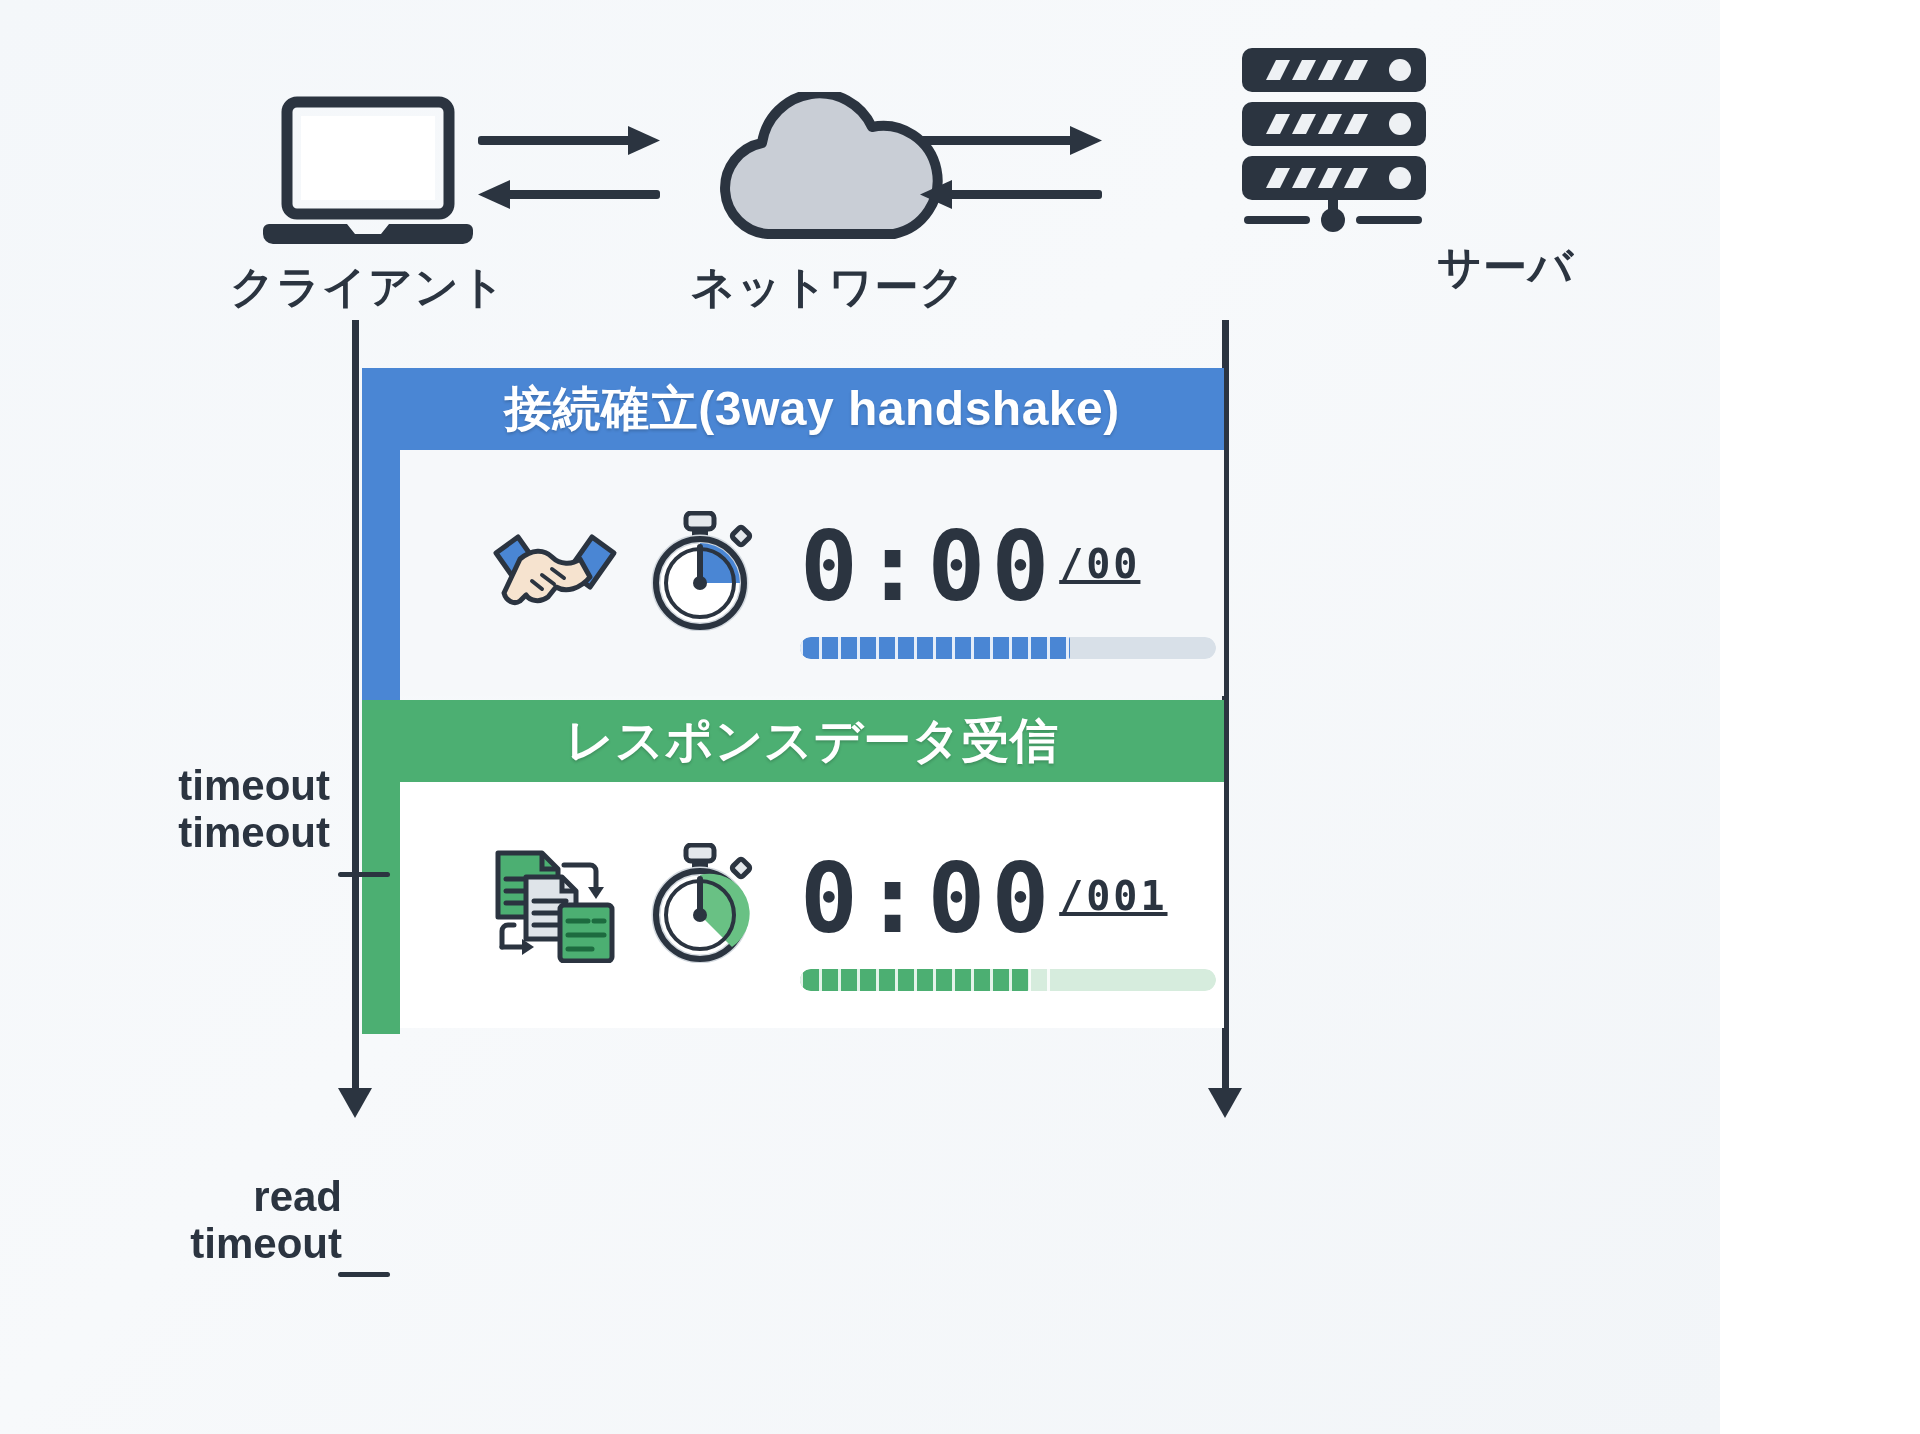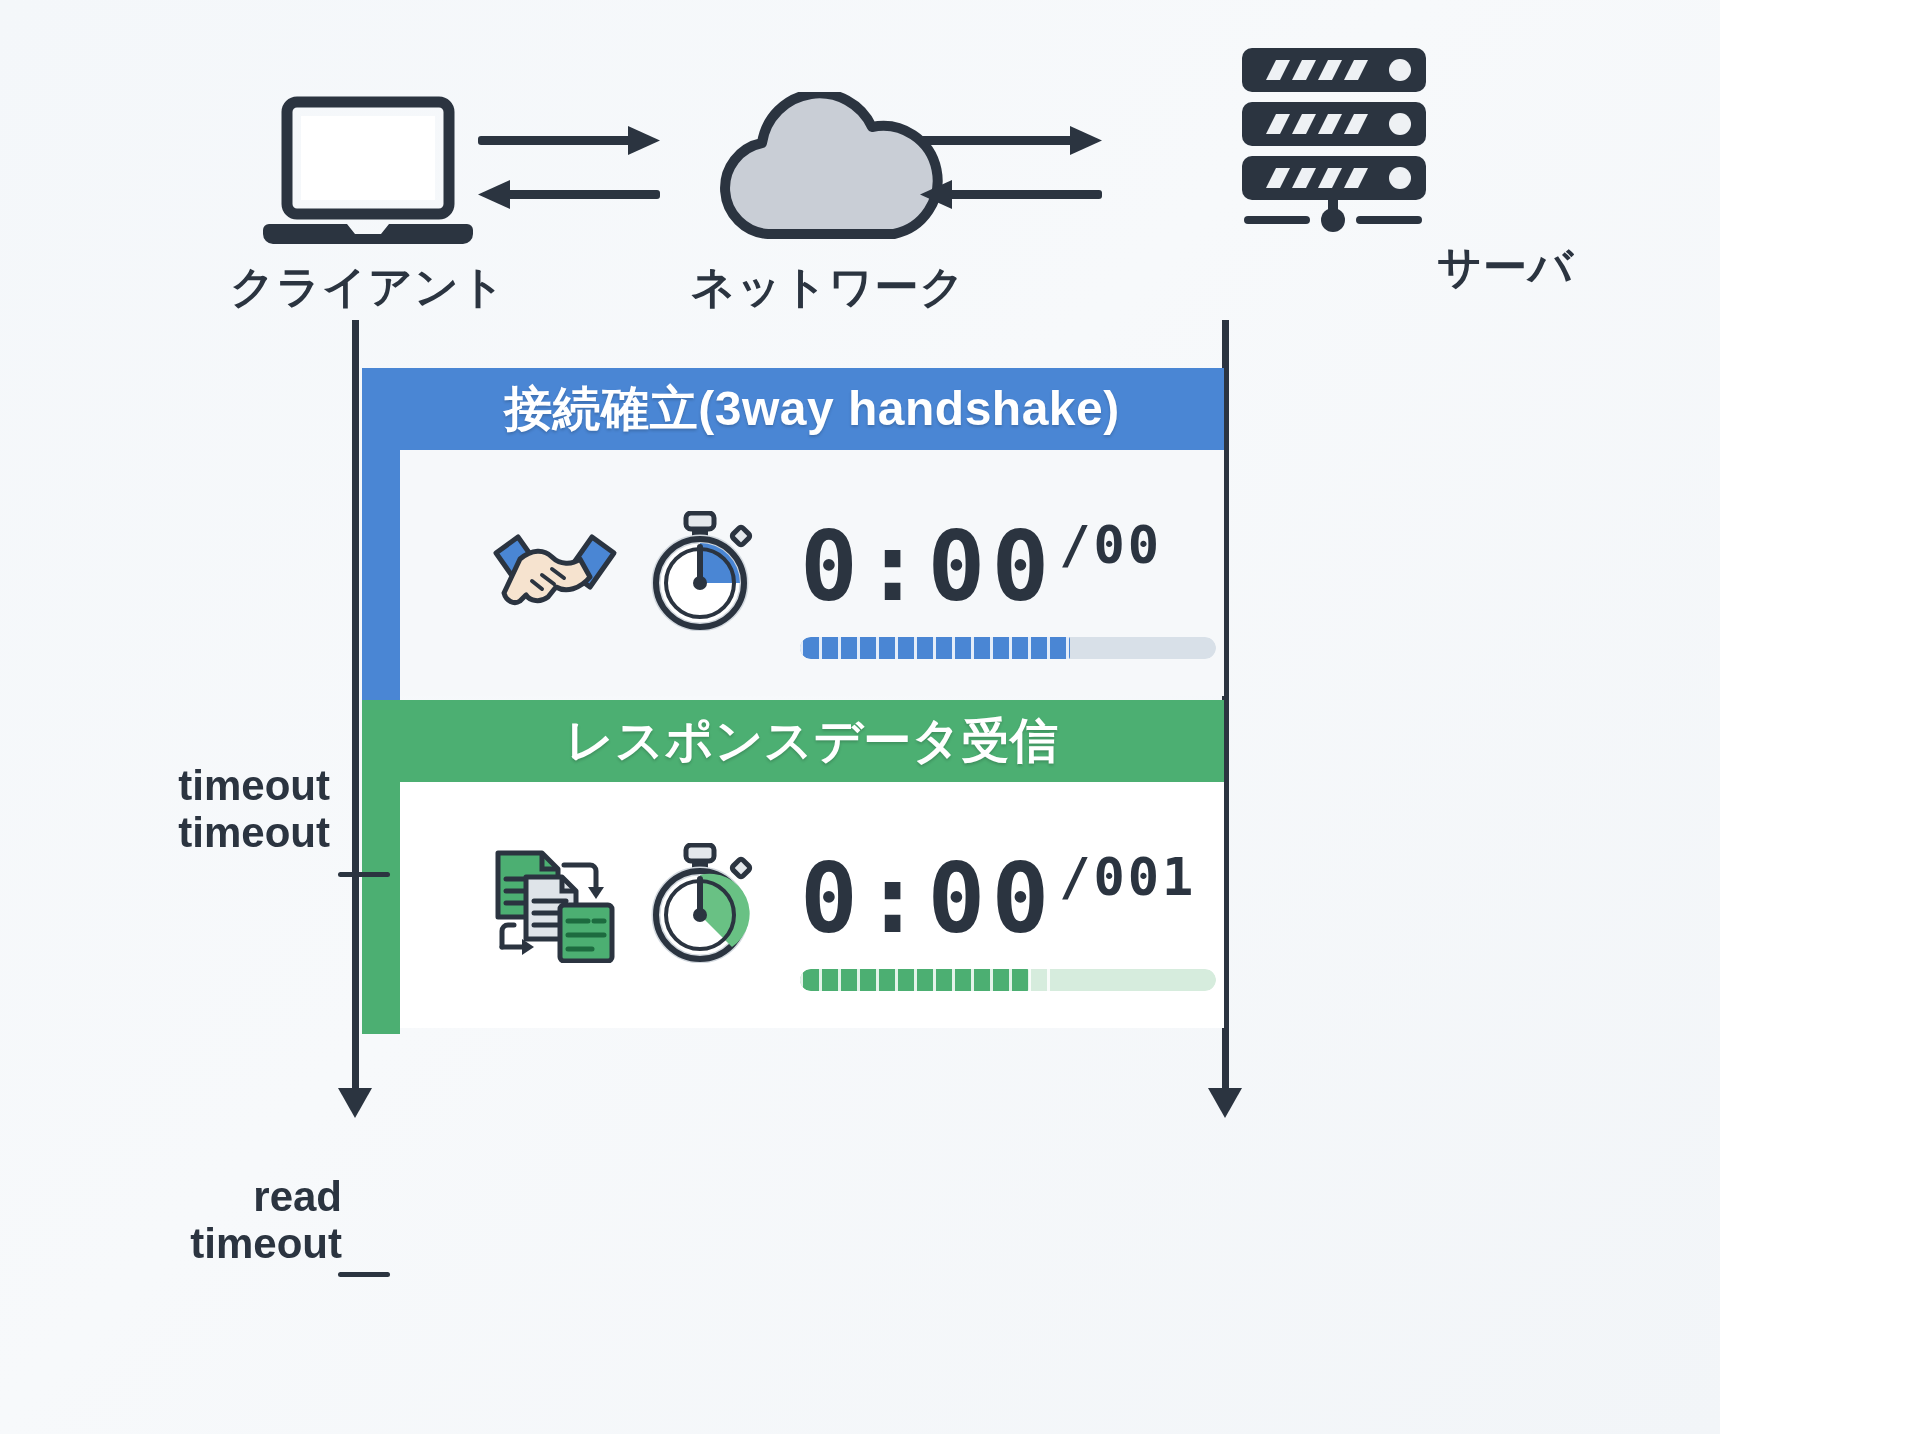--- a/index.html
+++ b/index.html
@@ -109,38 +109,39 @@
   #phase-read .phase-bar   { background: #4caf72; }
   #phase-read .phase-banner{ background: #4caf72; }
   #phase-read .phase-body  { background: #ffffff; }
 
   .body-icons { display: flex; align-items: center; gap: 26px; }
   .meter-col { margin-left: 44px; }
 
   
   .seg-display {
     display: flex;
-    align-items: flex-start;
+    align-items: center;
     color: #2b3440;
     line-height: 1;
     margin-top: 32px;
   }
   .seg-main {
     font-family: "DejaVu Sans Mono", "Liberation Mono", monospace;
     font-size: 96px;
     font-weight: 700;
     letter-spacing: 6px;
   }
   .seg-sub {
     font-family: "DejaVu Sans Mono", "Liberation Mono", monospace;
-    font-size: 52px;
+    font-size: 40px;
     font-weight: 700;
     letter-spacing: 3px;
     margin-left: 4px;
     margin-bottom: 6px;
+    text-decoration: underline;
   }
 
   
   .progress {
     position: relative;
     width: 416px;
     height: 22px;
     border-radius: 11px;
     margin-top: 22px;
     overflow: hidden;

